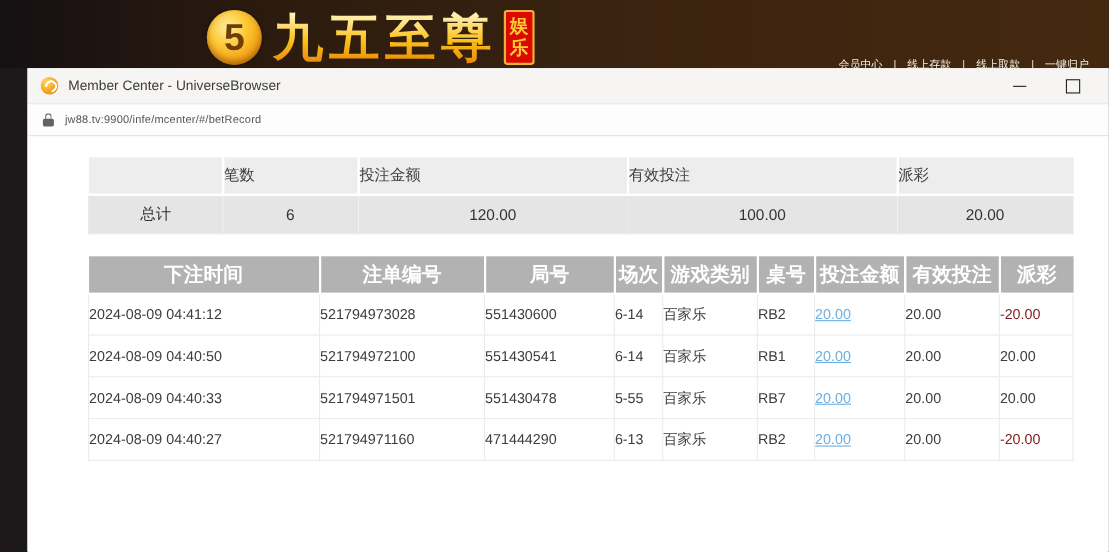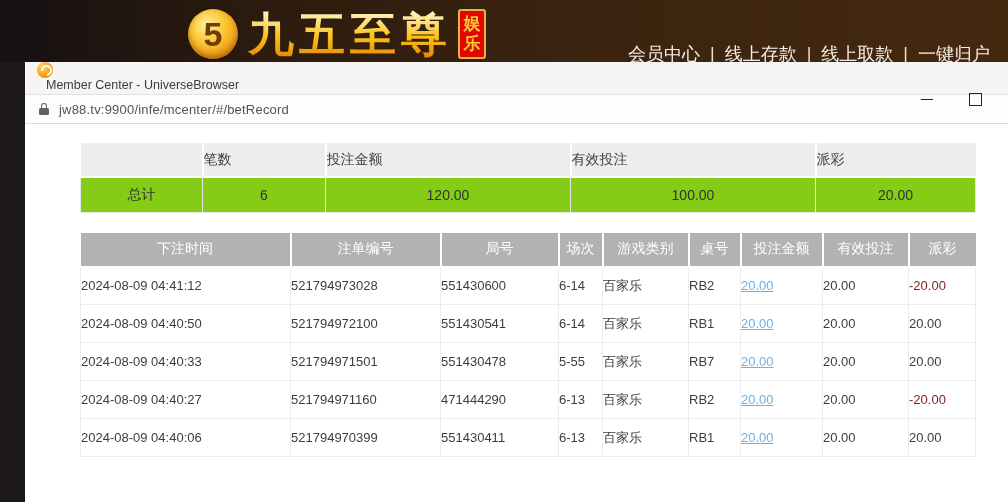--- a/index.html
+++ b/index.html
@@ -36,35 +36,34 @@
     white-space: nowrap;
   }
   .logo-badge {
     margin-left: 6px; width: 28px; height: 50px;
     background: #dd0800; border: 2px solid #e8b33c; border-radius: 3px;
     display: flex; flex-direction: column; align-items: center; justify-content: center;
     color: #ffcc33; font-size: 17px; font-weight: bold; line-height: 1.2;
   }
   .banner-nav {
     position: absolute; right: 18px; bottom: -4px;
-    color: #f5efe6; font-size: 18px; white-space: nowrap;
+    color: #f5efe6; font-size: 10px; white-space: nowrap;
   }
   .banner-nav a { color: #f5efe6; text-decoration: none; cursor: pointer; }
   .nav-sep { margin: 0 10px; color: #e8e0d2; }
 
   
   .browser-window {
     position: absolute; left: 25px; top: 62px; width: 983px; height: 440px;
     background: #fff;
   }
   .title-bar {
     height: 33px; background: #f6f5f3;
-    display: flex; align-items: flex-start; padding: 0 12px;
+    display: flex; align-items: center; padding: 0 12px;
     border-bottom: 1px solid #e3e3e3;
-    flex-direction: column;
   }
   .favicon {
     width: 16px; height: 16px; border-radius: 50%;
     background: radial-gradient(circle at 35% 30%, #ffd86b 0%, #f5a31c 55%, #d97e08 100%);
     position: relative; flex: 0 0 auto;
   }
   .favicon::after {
     content: ""; position: absolute; left: 4px; top: 3px;
     width: 7px; height: 7px; border: 2px solid #fff;
     border-bottom-color: transparent; border-radius: 50%;
@@ -91,45 +90,45 @@
   .lock-icon { position: relative; width: 10px; height: 12px; margin-right: 10px; flex: 0 0 auto; }
   .lock-icon .shackle {
     position: absolute; left: 2px; top: 0; width: 6px; height: 6px;
     border: 1.5px solid #5f6368; border-bottom: none;
     border-radius: 4px 4px 0 0;
   }
   .lock-icon .lock-body {
     position: absolute; left: 0; top: 5px; width: 10px; height: 7px;
     background: #5f6368; border-radius: 1.5px;
   }
-  .url-text { font-size: 13px; color: #545454; letter-spacing: .2px; }
+  .url-text { font-size: 10px; color: #545454; letter-spacing: .2px; }
 
   
   .content { padding: 17px 0 0 55px; background: #fff; height: 377px; }
 
   table { border-collapse: collapse; table-layout: fixed; width: 895px; }
   td, th { overflow: hidden; white-space: nowrap; }
 
   
   .summary-table th {
     height: 35px; background: #ededed; border: 2px solid #fff;
     font-size: 14px; font-weight: normal; color: #404040; text-align: left;
   }
   .summary-table th:first-child { border-left: none; }
   .summary-table th:last-child { border-right: none; }
   .summary-table td {
-    height: 35px; border: 1px solid #e8e8e8; background: #84cc16;
+    height: 35px; border: 1px solid #e8e8e8; background: #e5e5e5;
     font-size: 14px; color: #333; text-align: center;
   }
 
   
   .bet-table { margin-top: 18px; }
   .bet-table th {
     height: 35px; background: #b2b2b2; border: 2px solid #fff;
-    font-size: 14px; font-weight: normal; color: #fff; text-align: center;
+    font-size: 18px; font-weight: bold; color: #fff; text-align: center;
   }
   .bet-table th:first-child { border-left: none; }
   .bet-table th:last-child { border-right: none; }
   .bet-table td {
     height: 38px; border: 1px solid #ececec; background: #fff;
     font-size: 13px; color: #3d3d3d; 
   }
   .amount-link { color: #6db0e3; text-decoration: underline; cursor: pointer; }
   .bet-table td.neg { color: #7f1d1d; }
 </style>
@@ -262,29 +261,18 @@
               <td>2024-08-09 04:40:27</td>
               <td>521794971160</td>
               <td>471444290</td>
               <td>6-13</td>
               <td>百家乐</td>
               <td>RB2</td>
               <td><a class="amount-link">20.00</a></td>
               <td>20.00</td>
               <td class="neg">-20.00</td>
             </tr>
-            <tr>
-              <td>2024-08-09 04:40:06</td>
-              <td>521794970399</td>
-              <td>551430411</td>
-              <td>6-13</td>
-              <td>百家乐</td>
-              <td>RB1</td>
-              <td><a class="amount-link">20.00</a></td>
-              <td>20.00</td>
-              <td>20.00</td>
-            </tr>
           </tbody>
       </table>
 
     </div>
   </div>
 </div>
 
 </body></html>

